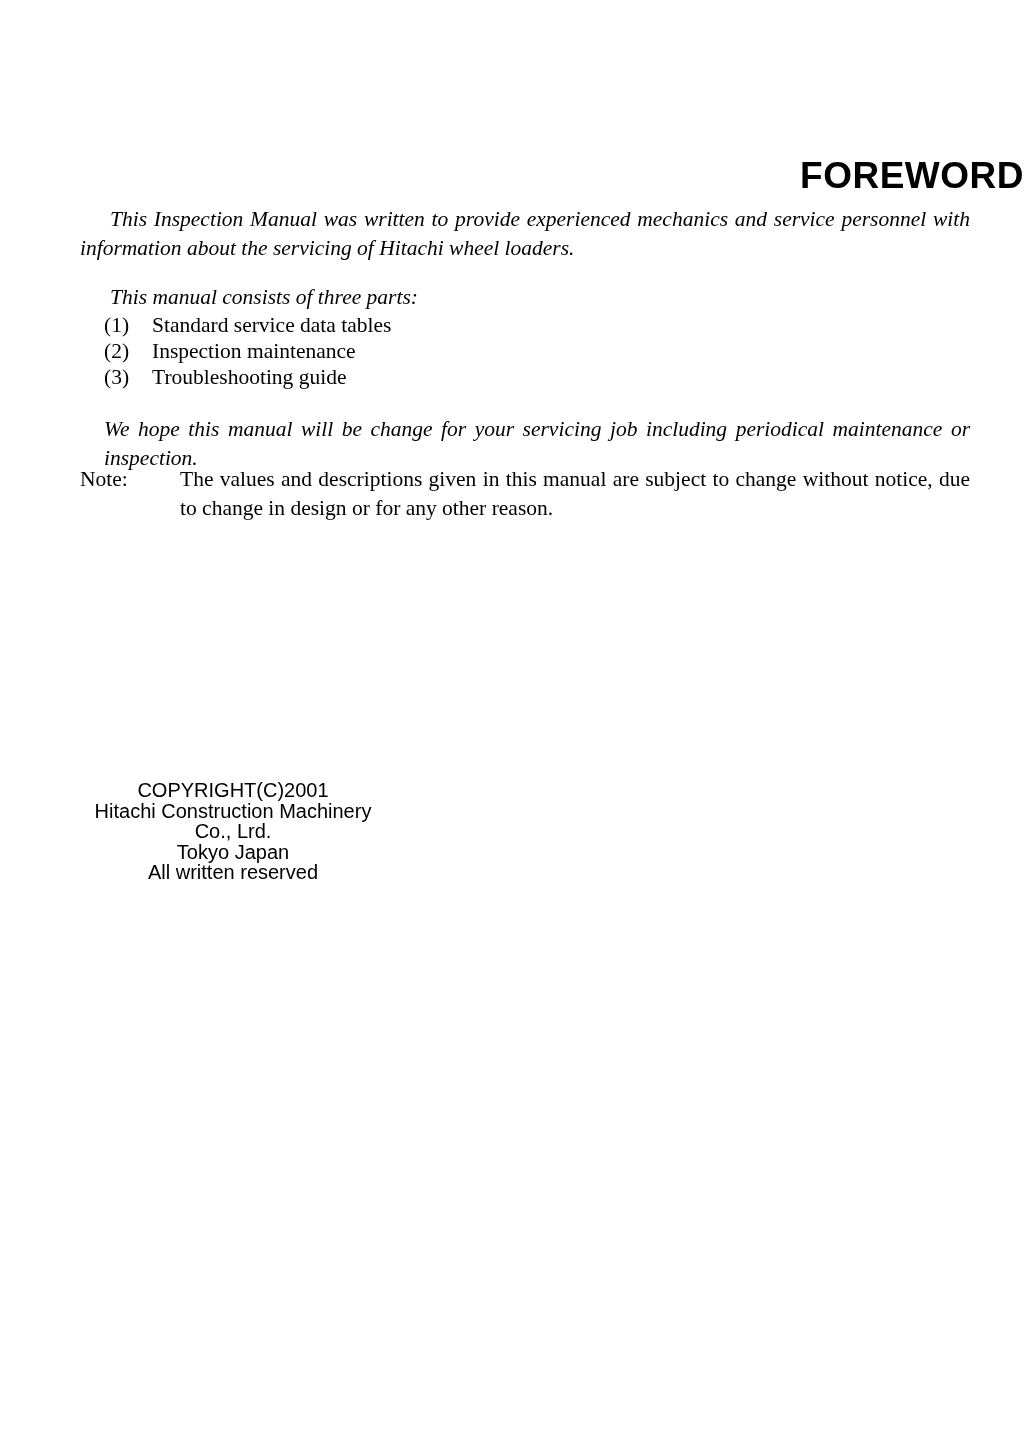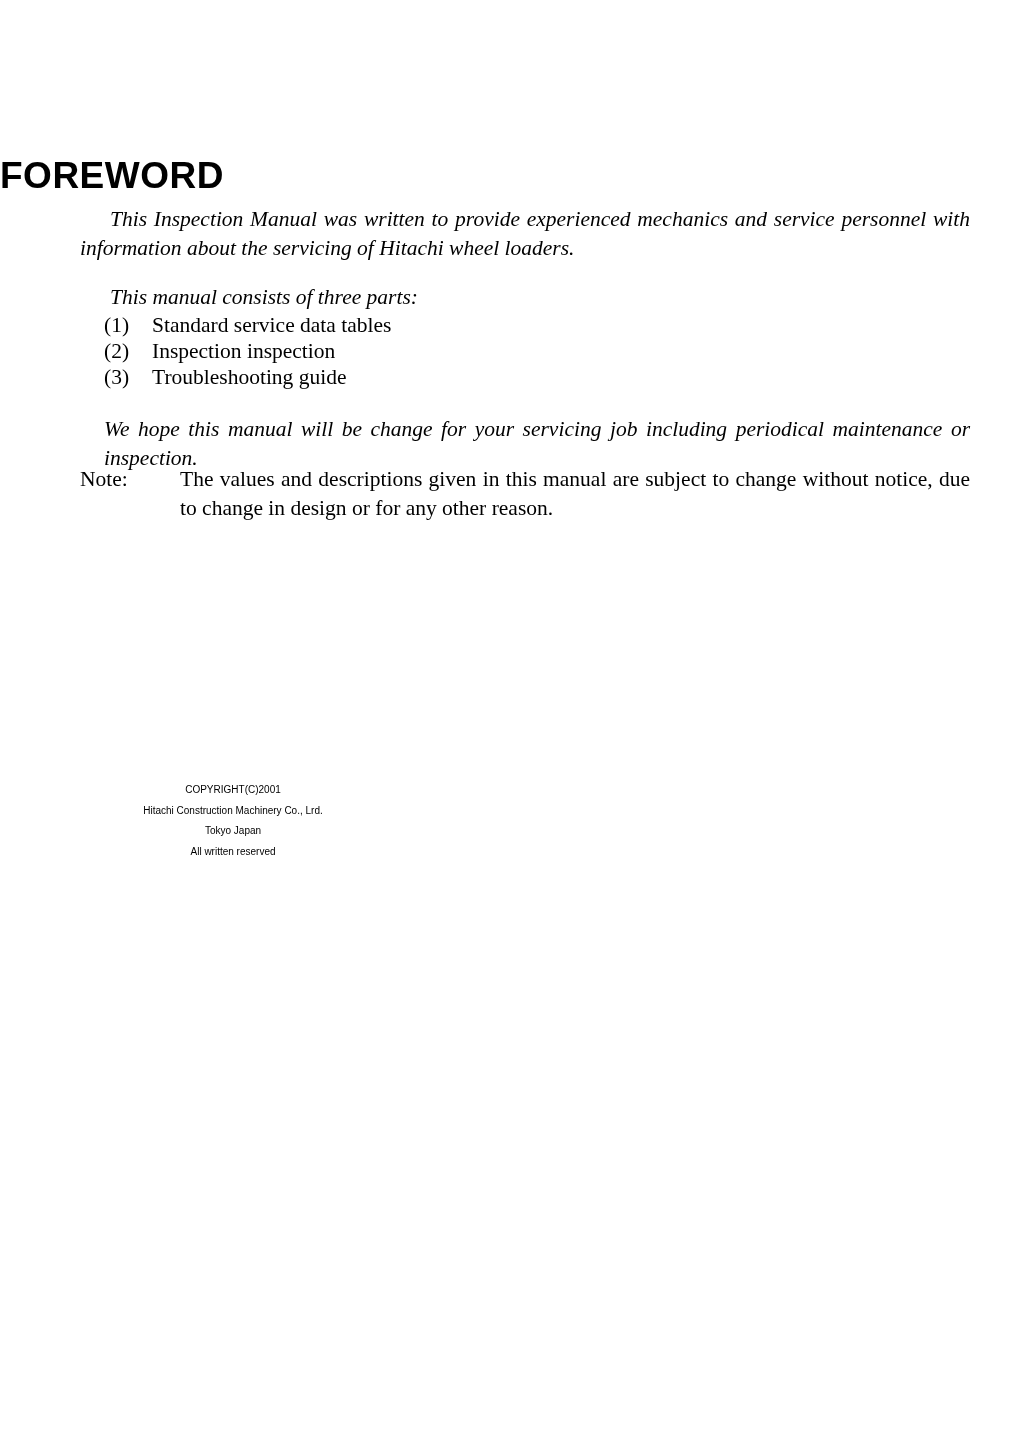--- a/index.html
+++ b/index.html
@@ -18,21 +18,21 @@
   .page {
     position: absolute;
     inset: 0;
     background: #ffffff;
   }
   .title {
     position: absolute;
     top: 130px;
     left: 0;
     width: 1024px;
-    text-align: left;
+    text-align: right;
     font-family: "Liberation Sans", sans-serif;
     font-weight: bold;
     font-size: 37px;
     letter-spacing: 0.5px;
   }
   .body-block {
     position: absolute;
     left: 80px;
     width: 890px;
     font-style: italic;
@@ -92,21 +92,21 @@
     flex: 1 1 auto;
     text-align: justify;
   }
   .copyright {
     position: absolute;
     top: 780px;
     left: 88px;
     width: 290px;
     text-align: center;
     font-family: "Liberation Sans", sans-serif;
-    font-size: 10px;
+    font-size: 20px;
     line-height: 20.5px;
   }
 </style>
 </head>
 <body>
 
 <div class="page">
 
   <h1 class="title">FOREWORD</h1>
 
@@ -118,21 +118,21 @@
     <p class="para indent">This manual consists of three parts:</p>
   </div>
 
   <div class="list">
     <div class="list-item">
       <span class="list-num">(1)</span>
       <span class="list-text">Standard service data tables</span>
     </div>
     <div class="list-item">
       <span class="list-num">(2)</span>
-      <span class="list-text">Inspection inspection</span>
+      <span class="list-text">Inspection maintenance</span>
     </div>
     <div class="list-item">
       <span class="list-num">(3)</span>
       <span class="list-text">Troubleshooting guide</span>
     </div>
   </div>
 
   <div class="body-block para-3">
     <p class="para">We hope this manual will be change for your servicing job including periodical maintenance or inspection.</p>
   </div>

